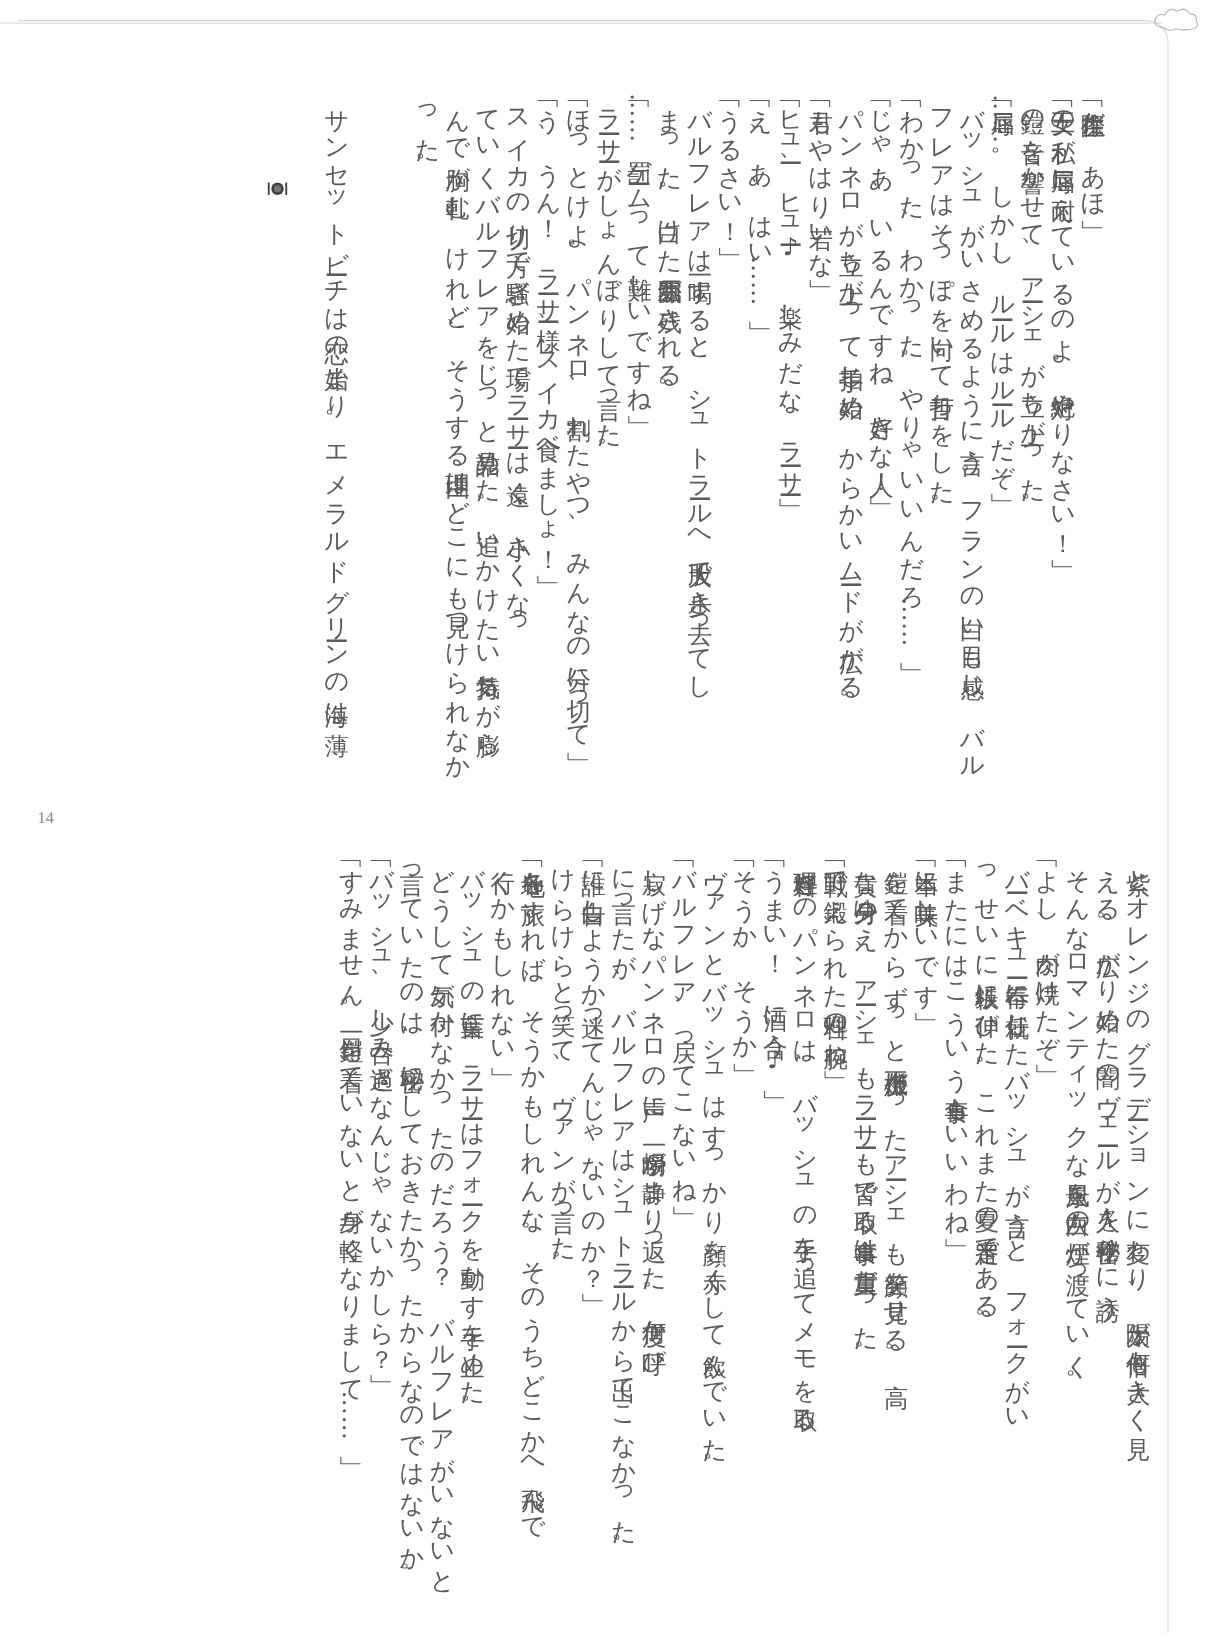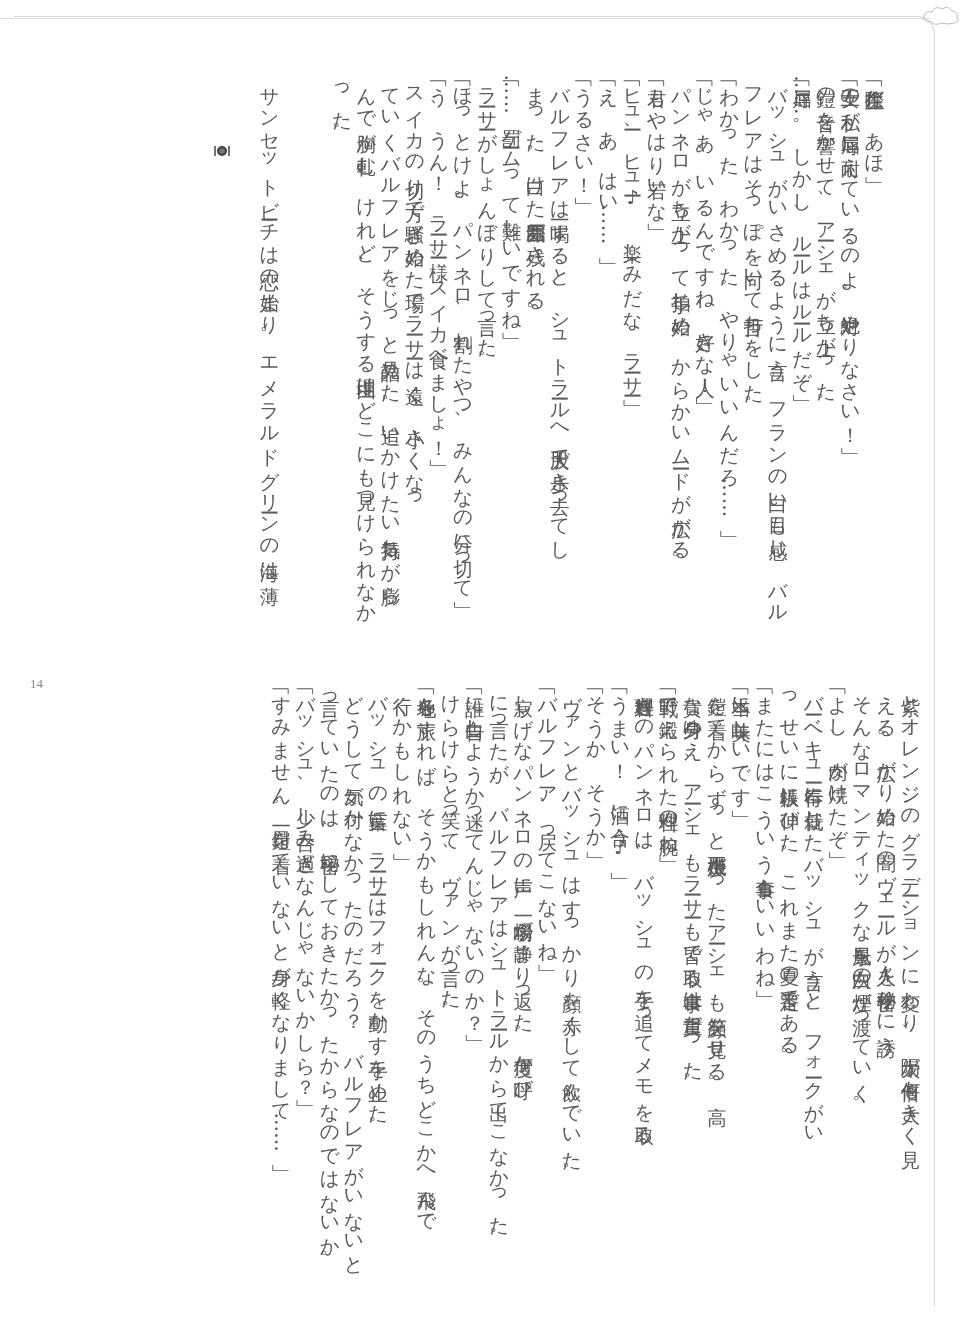--- a/index.html
+++ b/index.html
@@ -6,21 +6,21 @@
   body { width:980px; height:1320px; position:relative; overflow:hidden;
          font-family:"DejaVu Serif", serif; color:#555; }
   .frame { position:absolute; left:14px; top:16px; width:920px; height:1290px;
            border:1px solid #d6d6d6; border-radius:0 18px 0 0; border-left:none; border-bottom:none; }
   .frame-top { position:absolute; left:0; top:18px; width:930px; height:1px; background:#ddd; }
   .deco { position:absolute; right:12px; top:2px; width:50px; height:26px; }
   .block { position:absolute; writing-mode:vertical-rl; font-size:19.5px; line-height:24.2px;
            letter-spacing:0.4px; white-space:pre; color:#5a5a5a; }
   .upper { right:94px; top:74px; height:560px; }
   .lower { right:58px; top:682px; height:560px; }
-  .page-num { position:absolute; left:30px; top:676px; font-size:13px; color:#888;
+  .page-num { position:absolute; left:30px; top:646px; font-size:13px; color:#888;
               font-family:"Liberation Serif", serif; }
   .plate { position:absolute; left:213px; top:144px; width:18px; height:14px; }
 </style>
 </head>
 <body>
 
 <div class="frame-top"></div>
 <div class="frame"></div>
 
 <svg class="deco" viewBox="0 0 50 26">

